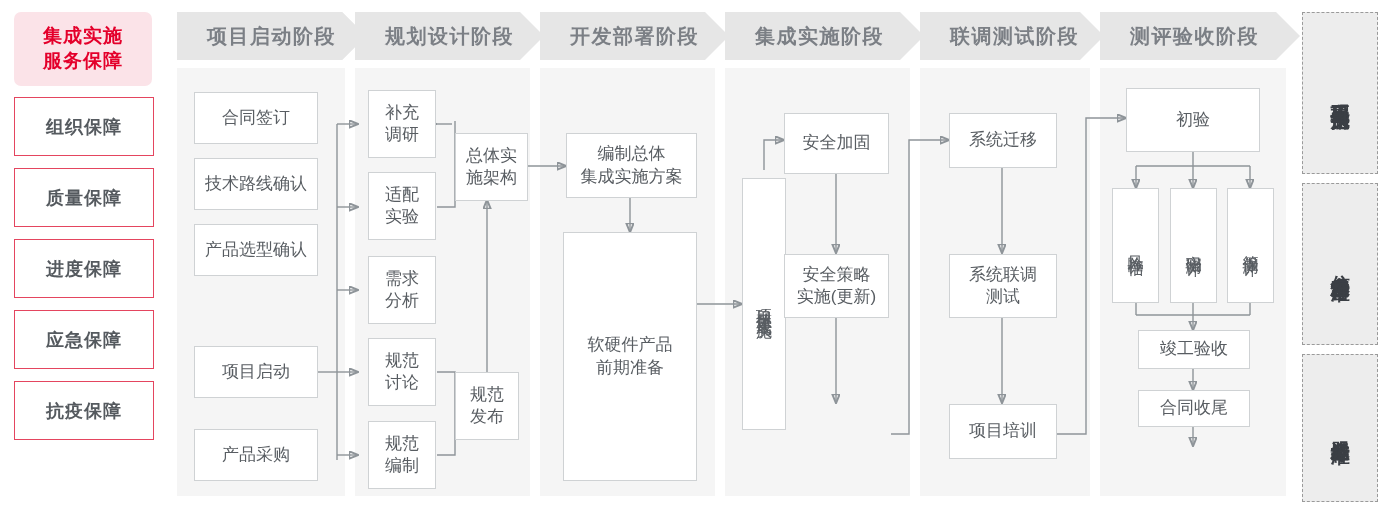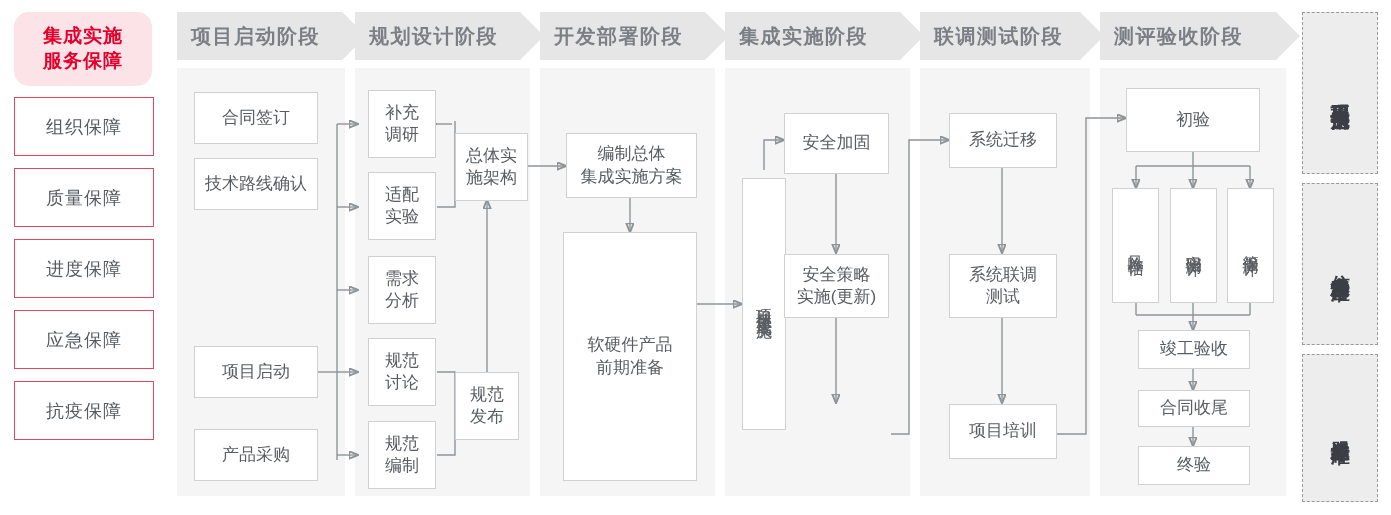--- a/index.html
+++ b/index.html
@@ -13,54 +13,55 @@
     height:515px;
     overflow:hidden;
     background:#ffffff;
   }
   .abs{position:absolute;}
 
   
   .title-card{
     left:14px;top:12px;width:138px;height:74px;
     background:#fbe3e8;
-    border-radius:15px;
+    border-radius:7px;
     display:flex;align-items:center;justify-content:center;
     text-align:center;
     color:#e4002b;
     font-weight:bold;
     font-size:19px;
     line-height:1.30;
     letter-spacing:1px;
   }
   .guard-card{
     left:14px;width:138px;height:57px;
     background:#ffffff;
     border:1.4px solid #e4455f;
     display:flex;align-items:center;justify-content:center;
     color:#555a5f;
     font-size:18px;
     letter-spacing:1px;
+    font-weight:bold;
   }
 
   
   .stage-panel{
     top:68px;
     background:#f5f5f5;
     height:428px;
   }
   .stage-head{
     top:12px;height:48px;
     background:#e6e6e6;
     display:flex;align-items:center;
     color:#7b7f85;
     font-weight:bold;
     font-size:20px;
     letter-spacing:1.5px;
-    padding-left:14px;
+    padding-left:30px;
     box-sizing:border-box;
   }
   .chev{
     top:12px;height:48px;width:26px;
     overflow:hidden;
   }
   .chev svg{display:block;}
 
   
   .node{
@@ -258,20 +259,23 @@
 
     <path d="M1193,427 L1193,446" marker-end="url(#ar)"></path>
   </svg>
 
   <div class="abs node" style="left:194px;top:92px;width:124px;height:52px">
       <span>合同签订</span>
     </div>
   <div class="abs node" style="left:194px;top:158px;width:124px;height:52px">
       <span>技术路线确认</span>
     </div>
+  <div class="abs node" style="left:194px;top:224px;width:124px;height:52px">
+      <span>产品选型确认</span>
+    </div>
   <div class="abs node" style="left:194px;top:346px;width:124px;height:52px">
       <span>项目启动</span>
     </div>
   <div class="abs node" style="left:194px;top:429px;width:124px;height:52px">
       <span>产品采购</span>
     </div>
 
   <div class="abs node" style="left:368px;top:90px;width:68px;height:68px">
     <div>
         <div>补充</div>
@@ -365,23 +369,20 @@
     </div>
   <div class="abs node vert sm" style="left:1227px;top:188px;width:47px;height:115px">
       <span>等保测评</span>
     </div>
   <div class="abs node" style="left:1138px;top:330px;width:112px;height:39px">
       <span>竣工验收</span>
     </div>
   <div class="abs node" style="left:1138px;top:390px;width:112px;height:37px">
       <span>合同收尾</span>
     </div>
-  <div class="abs node" style="left:1138px;top:446px;width:112px;height:39px">
-      <span>终验</span>
-    </div>
 
   <div class="abs std-card" style="top:12px;height:162px">
     <div class="std-text">工程项目实施指引</div>
   </div>
   <div class="abs std-card" style="top:183px;height:162px">
     <div class="std-text">信息安全保密标准</div>
   </div>
   <div class="abs std-card" style="top:354px;height:148px">
     <div class="std-text">运维服务标准</div>
   </div>

